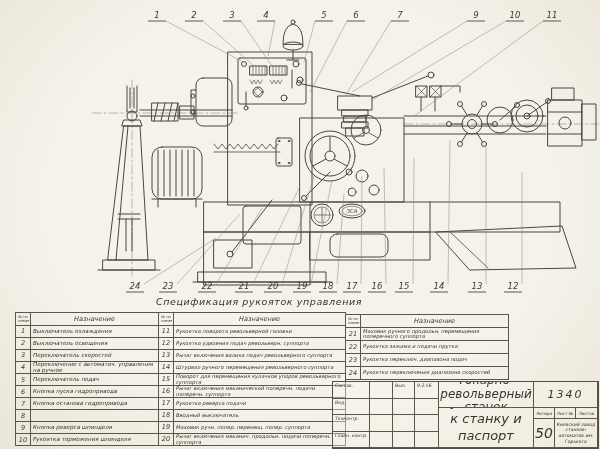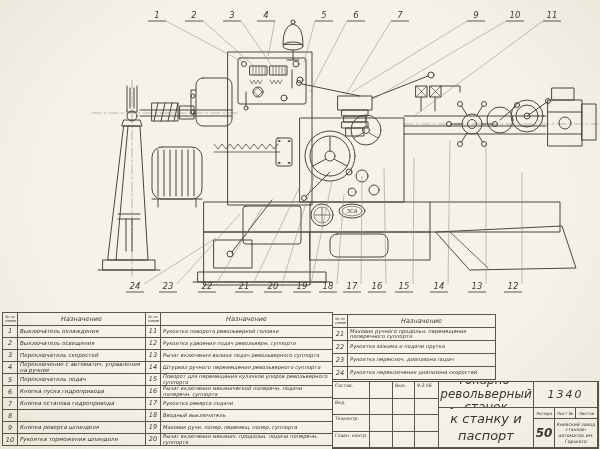--- a/index.html
+++ b/index.html
@@ -11,21 +11,21 @@
   }
   .sheet{position:absolute;inset:0;}
   svg text{font-family:"DejaVu Sans", sans-serif;}
 
   
   .spec-title{
     position:absolute;left:156px;top:296px;width:220px;height:15px;
     font-style:italic;font-size:9.5px;letter-spacing:.6px;white-space:nowrap;
     color:#34322c;
   }
-  .tbl{position:absolute;}
+  .tbl{position:absolute;margin-left:13px;}
   .tbl-a{left:2px;top:312px;width:144px;}
   .tbl-b{left:145px;top:312px;width:188px;}
   .tbl-c{left:332px;top:314px;width:164px;}
   table.spec{border-collapse:collapse;table-layout:fixed;width:100%;background:transparent;}
   table.spec th,table.spec td{
     border:1px solid #5b564a;padding:0 2px;vertical-align:middle;
     font-style:italic;color:#37342d;overflow:hidden;
   }
   table.spec th{font-size:6.5px;font-weight:normal;text-align:center;}
   th.no div{font-size:3.6px;line-height:1.15;font-style:italic;}
@@ -50,21 +50,21 @@
   .tb-right{display:grid;grid-template-columns:95px 21px 21px 22px;grid-template-rows:26px 11px 29px;width:159px;}
   .tb-cell{border-right:1px solid #5b564a;border-bottom:1px solid #5b564a;overflow:hidden;
     display:flex;align-items:center;justify-content:center;text-align:center;
     font-style:italic;color:#38352d;}
   .tb-name{grid-column:1;grid-row:1;font-size:12px;line-height:1.15;padding:1px 3px;}
   .tb-model{grid-column:2/5;grid-row:1;font-size:11px;letter-spacing:2px;}
   .tb-doc{grid-column:1;grid-row:2/4;font-size:13px;line-height:1.3;padding:1px 4px;}
   .tb-litera{grid-column:2;grid-row:2;font-size:4.2px;}
   .tb-list{grid-column:3;grid-row:2;font-size:4.2px;}
   .tb-listov{grid-column:4;grid-row:2;font-size:4.2px;}
-  .tb-sheet{grid-column:2;grid-row:3;font-size:12px;font-weight:bold;}
+  .tb-sheet{grid-column:2;grid-row:3;font-size:14px;}
   .tb-factory{grid-column:3/5;grid-row:3;font-size:4.6px;line-height:1.25;padding:0 1px;}
 </style>
 </head>
 <body>
 
 <div class="sheet">
 
   <svg width="600" height="300" viewBox="0 0 600 300" style="position:absolute;left:0;top:0;">
     <g stroke="#4a473f" fill="none" stroke-width="1" stroke-linejoin="round" stroke-linecap="round">
 
@@ -343,20 +343,21 @@
           <text x="477" y="289" text-anchor="middle" font-size="8.5" font-style="italic" fill="#3c3a33">13</text>
         </g>
         <g>
           <line x1="504" y1="292" x2="522" y2="292" stroke="#4a473f" stroke-width="0.9"></line>
           <line x1="522" y1="284" x2="522" y2="172" stroke="#8a8474" stroke-width="0.5"></line>
           <text x="513" y="289" text-anchor="middle" font-size="8.5" font-style="italic" fill="#3c3a33">12</text>
         </g>
       </g>
   </svg>
 
+  <div class="spec-title">Спецификация рукояток управления</div>
 
   <div class="tbl tbl-a">
       <table class="spec">
         <colgroup>
           <col class="c-no">
           <col>
         </colgroup>
         <thead>
           <tr>
             <th class="no">

